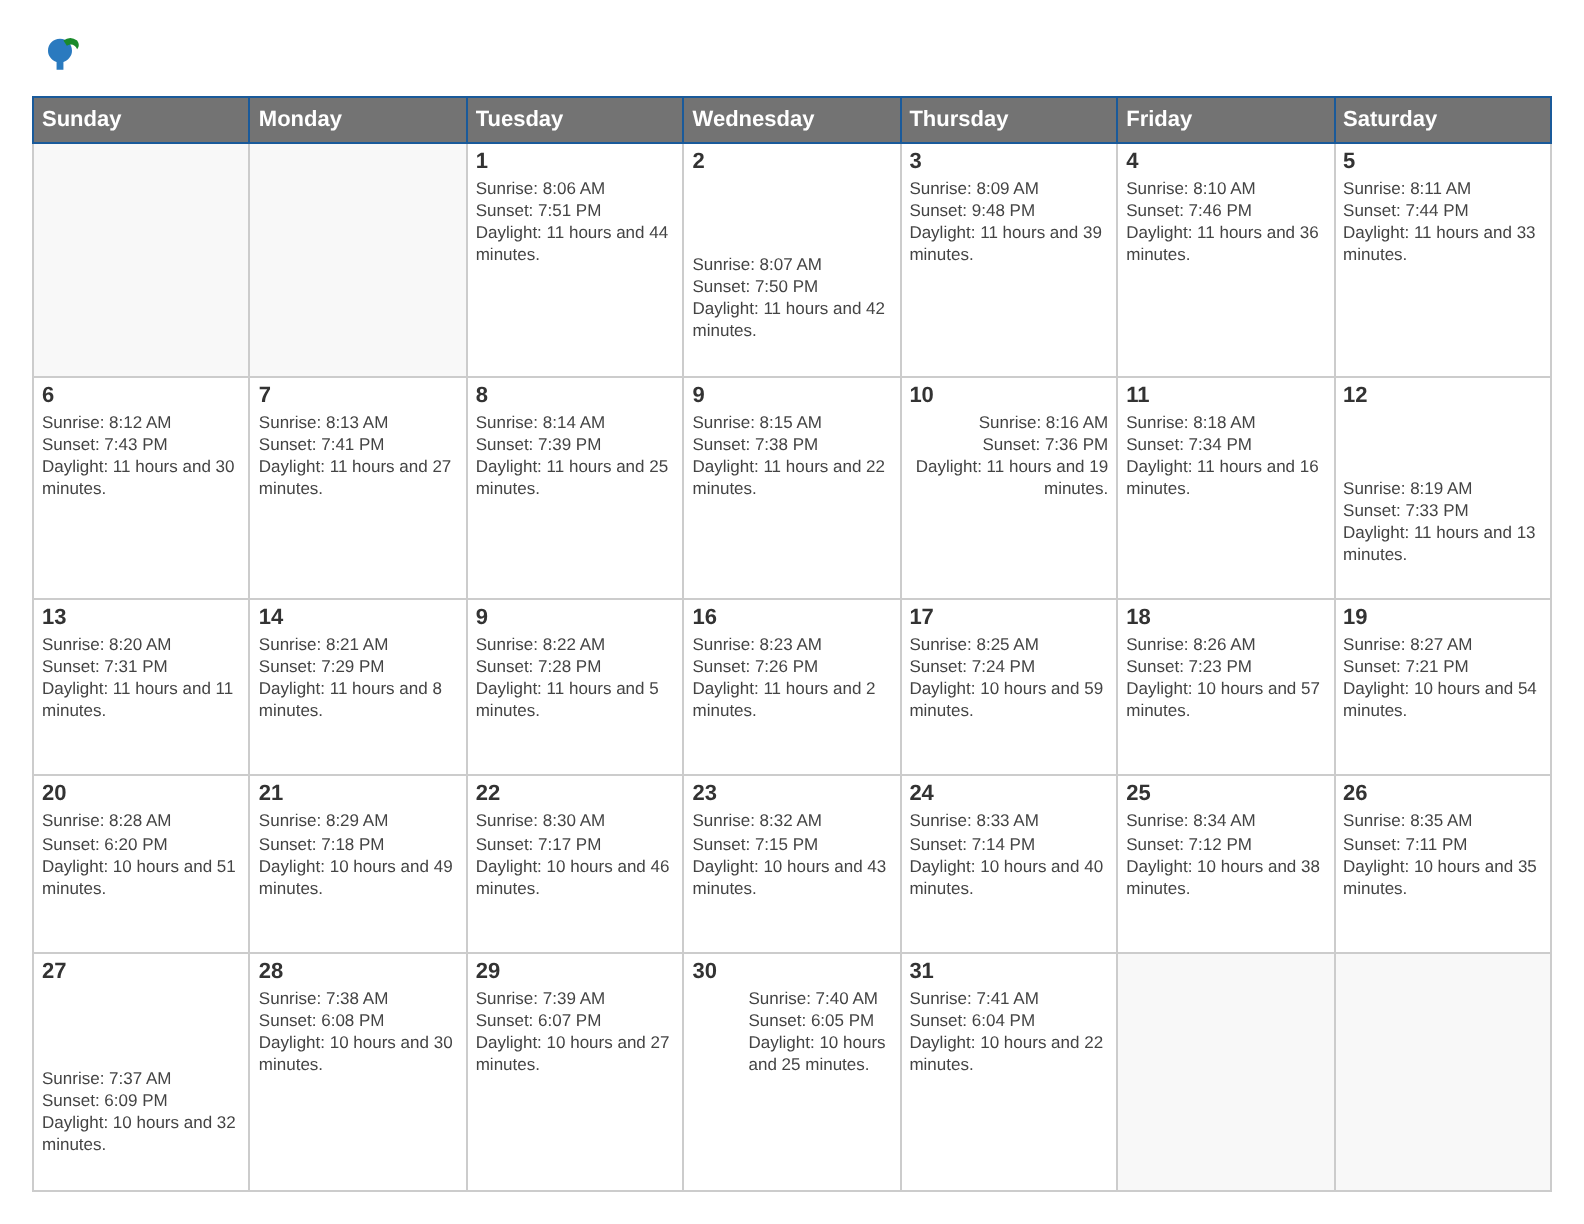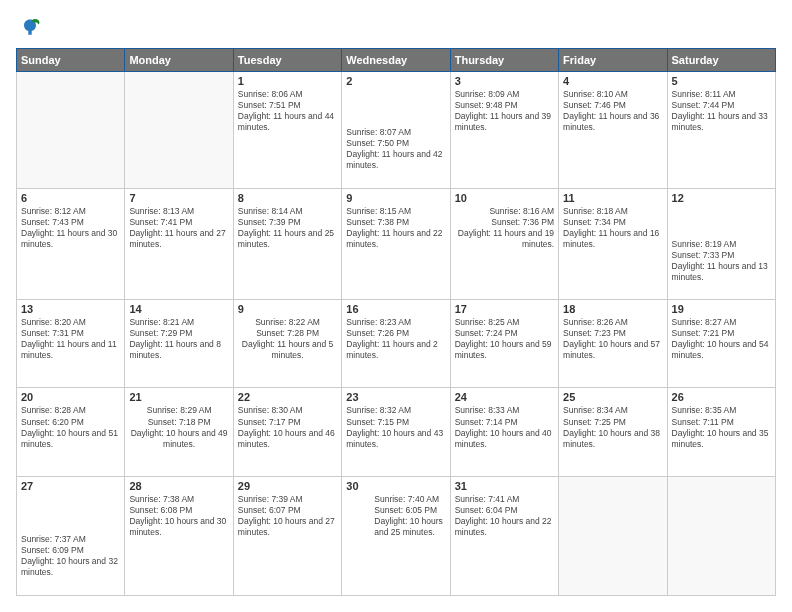--- a/index.html
+++ b/index.html
@@ -224,21 +224,21 @@
 Daylight: 11 hours and 11 minutes.</div>
           </td>
           <td>
             <span class="day-num">14</span>
             <div class="day-detail" style="white-space: pre-line;">Sunrise: 8:21 AM
 Sunset: 7:29 PM
 Daylight: 11 hours and 8 minutes.</div>
           </td>
           <td>
             <span class="day-num">9</span>
-            <div class="day-detail" style="white-space: pre-line; text-align: center;">Sunrise: 8:22 AM
+            <div class="day-detail" style="white-space: pre-line;">Sunrise: 8:22 AM
 Sunset: 7:28 PM
 Daylight: 11 hours and 5 minutes.</div>
           </td>
           <td>
             <span class="day-num">16</span>
             <div class="day-detail" style="white-space: pre-line;">Sunrise: 8:23 AM
 Sunset: 7:26 PM
 Daylight: 11 hours and 2 minutes.</div>
           </td>
           <td>
@@ -262,21 +262,21 @@
         </tr>
         <tr class="week-row">
           <td>
             <span class="day-num">20</span>
             <div class="day-detail" style="white-space: pre-line;">Sunrise: 8:28 AM
 Sunset: 6:20 PM
 Daylight: 10 hours and 51 minutes.</div>
           </td>
           <td>
             <span class="day-num">21</span>
-            <div class="day-detail" style="white-space: pre-line; text-align: center;">Sunrise: 8:29 AM
+            <div class="day-detail" style="white-space: pre-line;">Sunrise: 8:29 AM
 Sunset: 7:18 PM
 Daylight: 10 hours and 49 minutes.</div>
           </td>
           <td>
             <span class="day-num">22</span>
             <div class="day-detail" style="white-space: pre-line;">Sunrise: 8:30 AM
 Sunset: 7:17 PM
 Daylight: 10 hours and 46 minutes.</div>
           </td>
           <td>
@@ -287,21 +287,21 @@
           </td>
           <td>
             <span class="day-num">24</span>
             <div class="day-detail" style="white-space: pre-line;">Sunrise: 8:33 AM
 Sunset: 7:14 PM
 Daylight: 10 hours and 40 minutes.</div>
           </td>
           <td>
             <span class="day-num">25</span>
             <div class="day-detail" style="white-space: pre-line;">Sunrise: 8:34 AM
-Sunset: 7:25 PM
+Sunset: 7:12 PM
 Daylight: 10 hours and 38 minutes.</div>
           </td>
           <td>
             <span class="day-num">26</span>
             <div class="day-detail" style="white-space: pre-line;">Sunrise: 8:35 AM
 Sunset: 7:11 PM
 Daylight: 10 hours and 35 minutes.</div>
           </td>
         </tr>
         <tr class="week-row">

